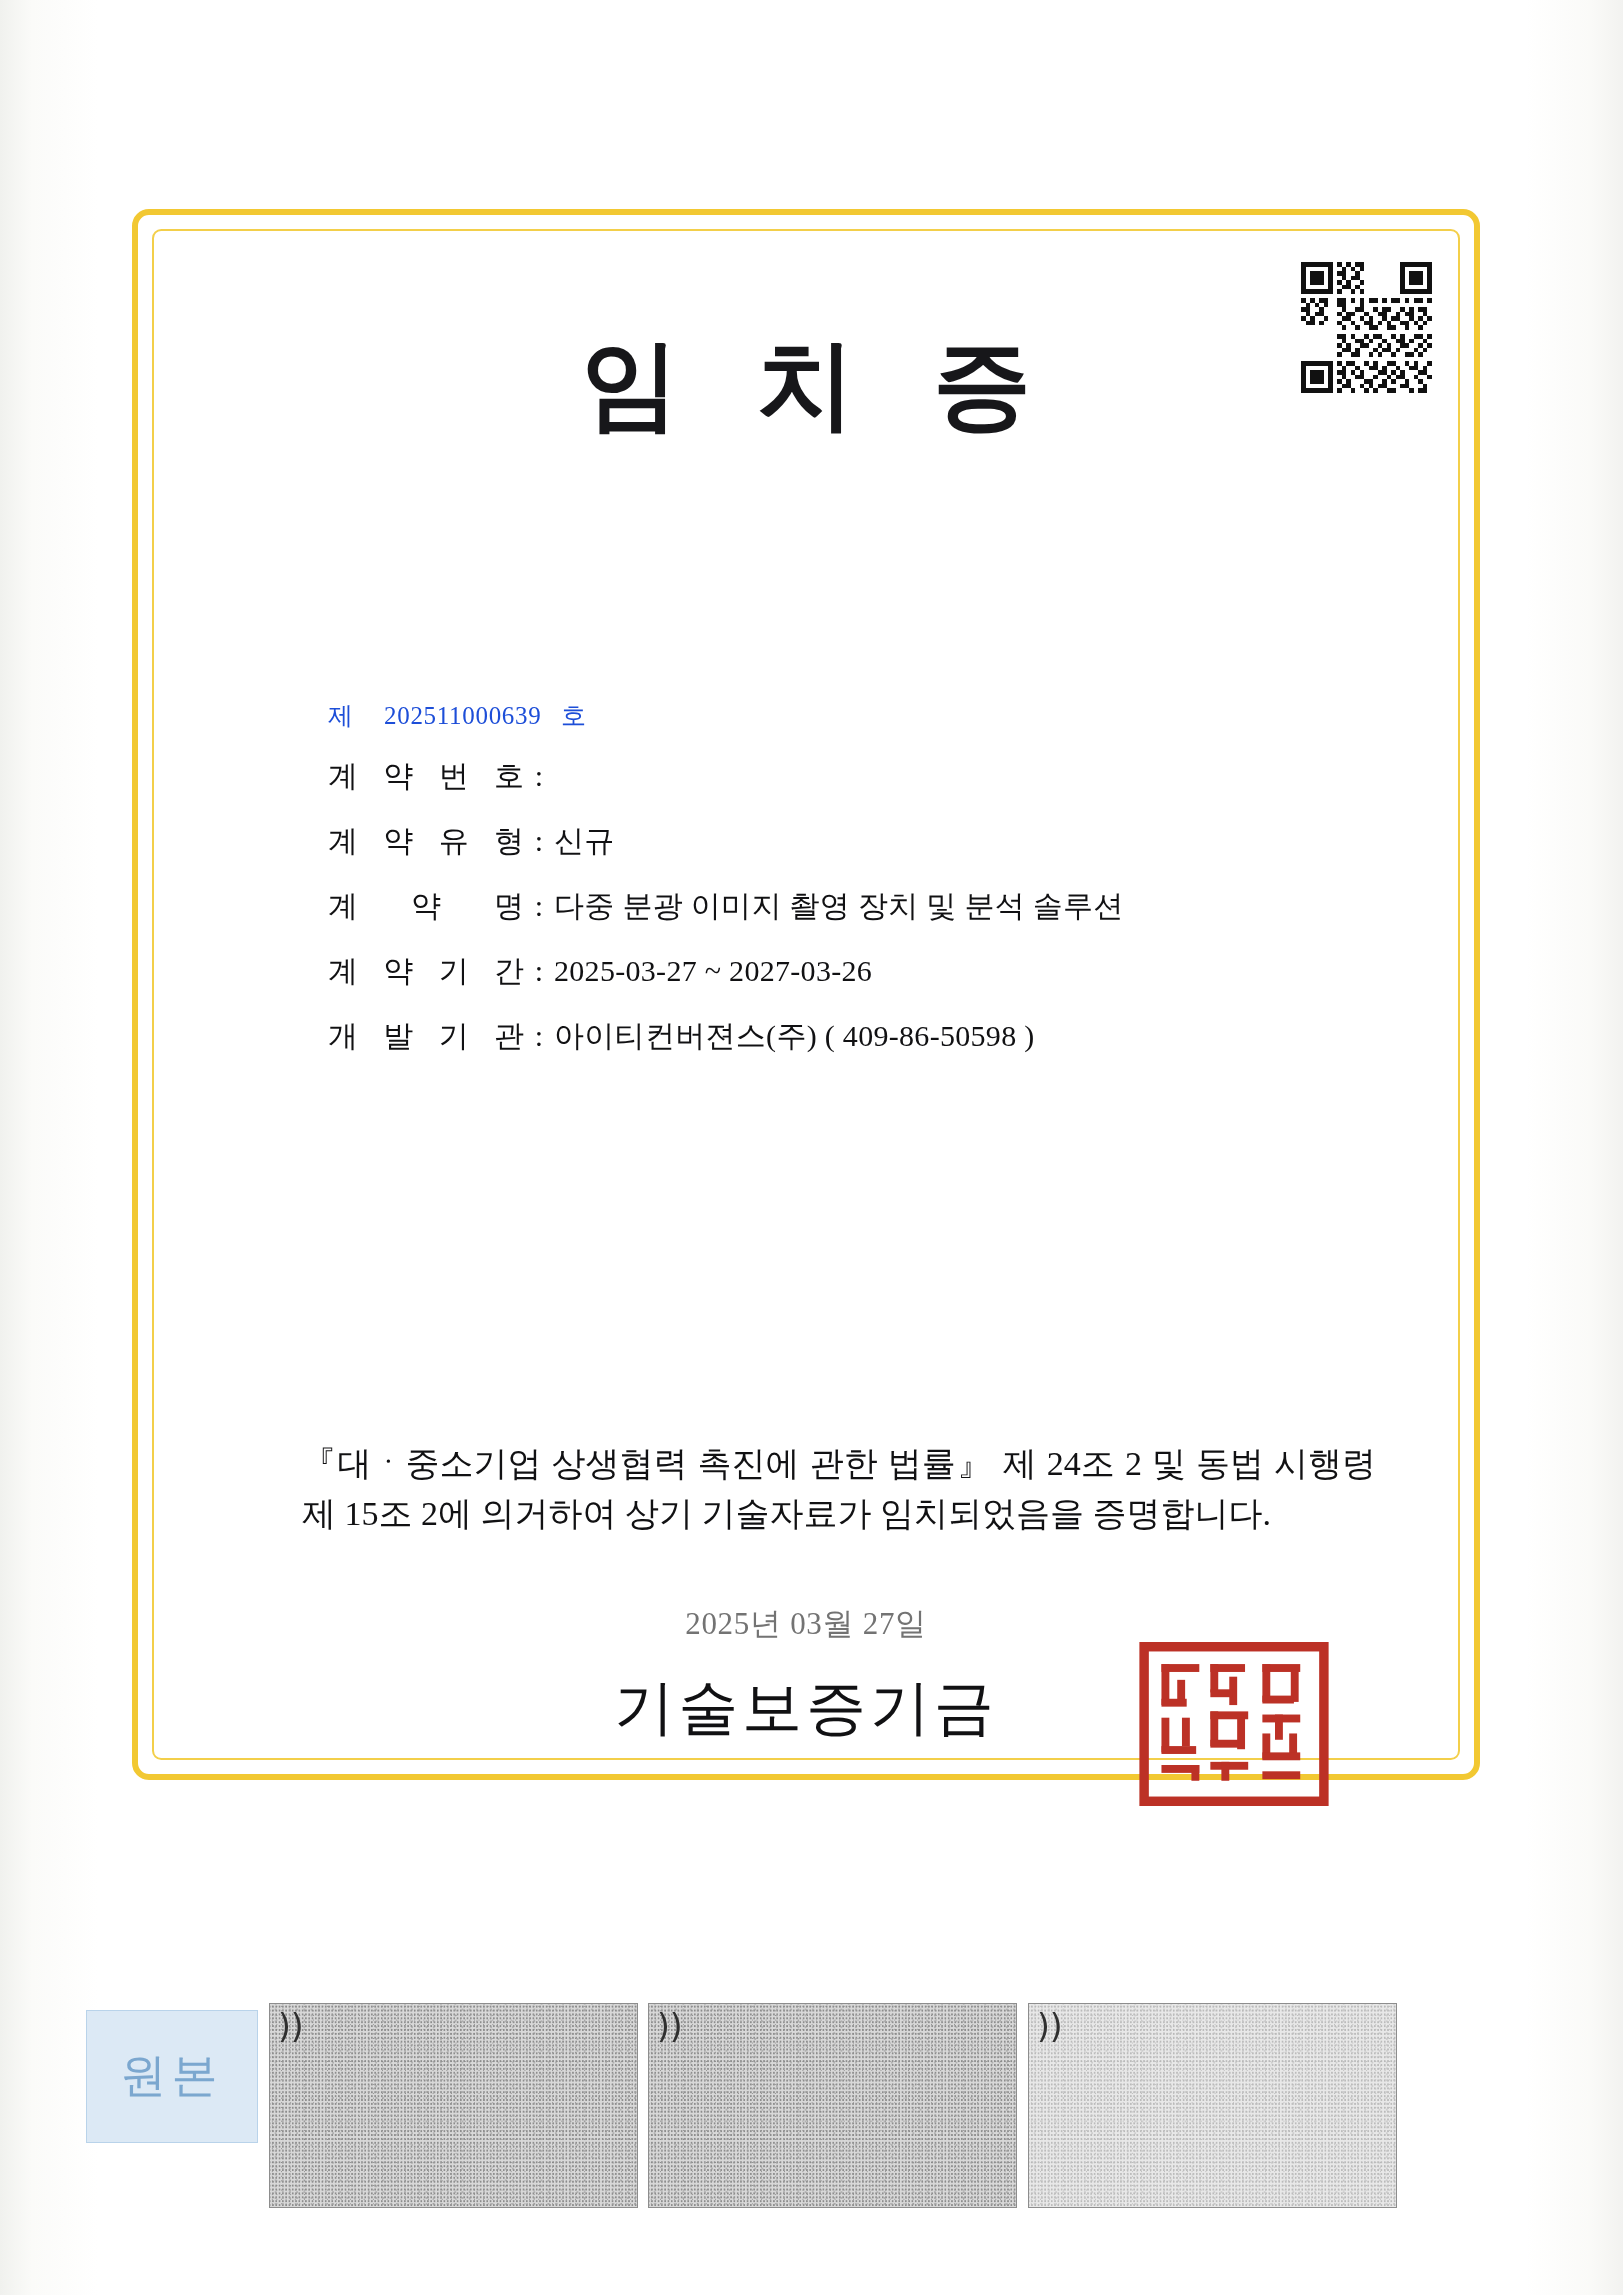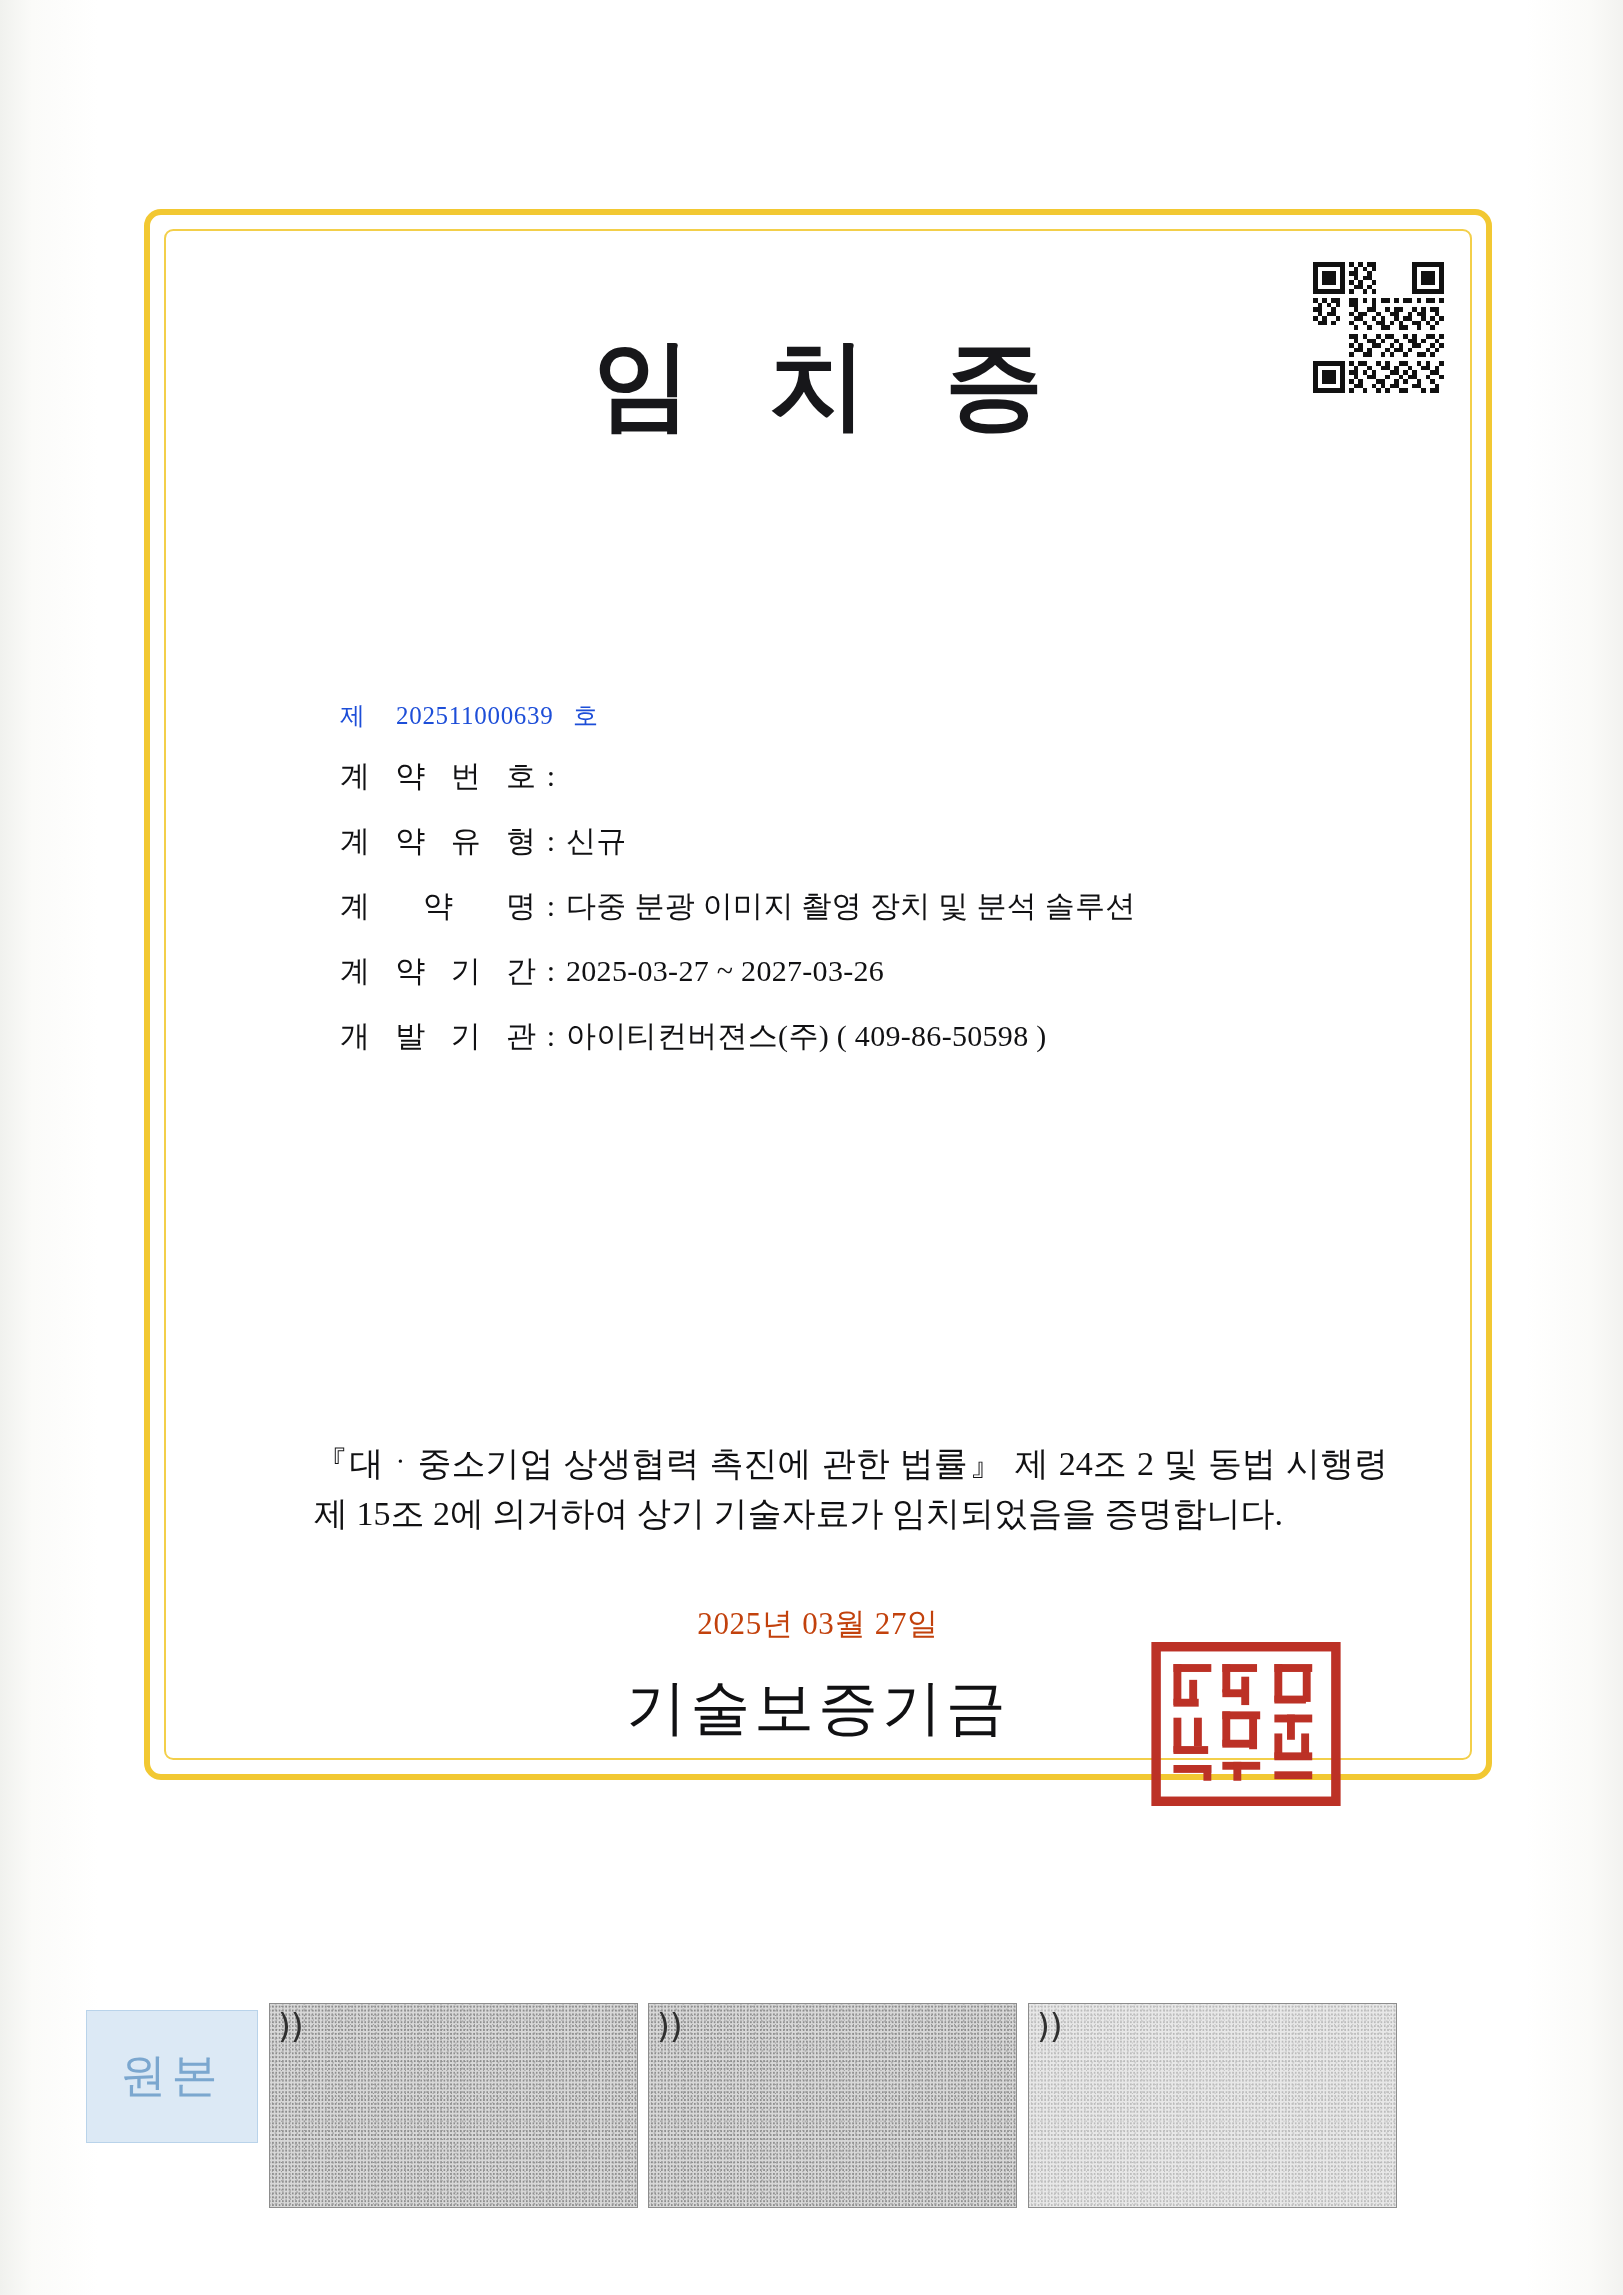--- a/index.html
+++ b/index.html
@@ -18,21 +18,21 @@
   
   .page-scan {
     position: absolute;
     inset: 0;
     background: linear-gradient(90deg, #f0f1ee 0%, #fbfbf9 2%, #ffffff 6%, #ffffff 94%, #fafaf8 98%, #f2f2f0 100%);
   }
 
   
   .cert-frame {
     position: absolute;
-    left: 144px;
+    left: 132px;
     top: 209px;
     width: 1348px;
     height: 1571px;
     border: 6.5px solid #f2c832;
     border-radius: 17px;
     background: #ffffff;
     box-sizing: border-box;
   }
   .cert-frame-inner {
     position: absolute;
@@ -121,21 +121,21 @@
     color: #111113;
     text-align: justify;
   }
   .stmt-date {
     position: absolute;
     left: 0;
     right: 0;
     top: 1388px;
     text-align: center;
     font-size: 31px;
-    color: #c2410c;
+    color: #737373;
     letter-spacing: 0.7px;
   }
   .issuer {
     position: absolute;
     left: 0;
     right: 0;
     top: 1453px;
     text-align: center;
     font-size: 60px;
     font-weight: 400;

